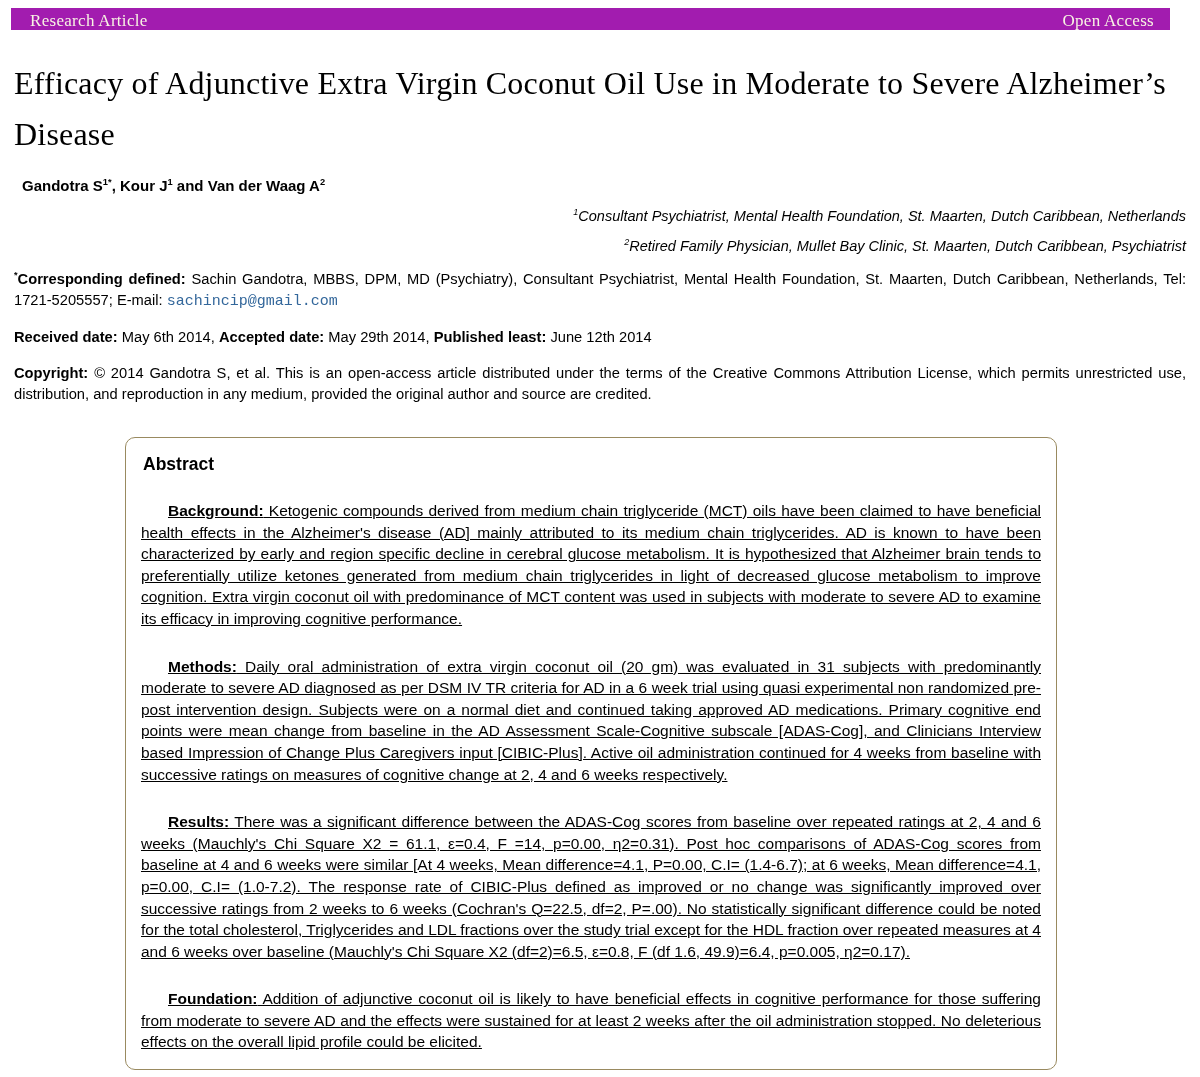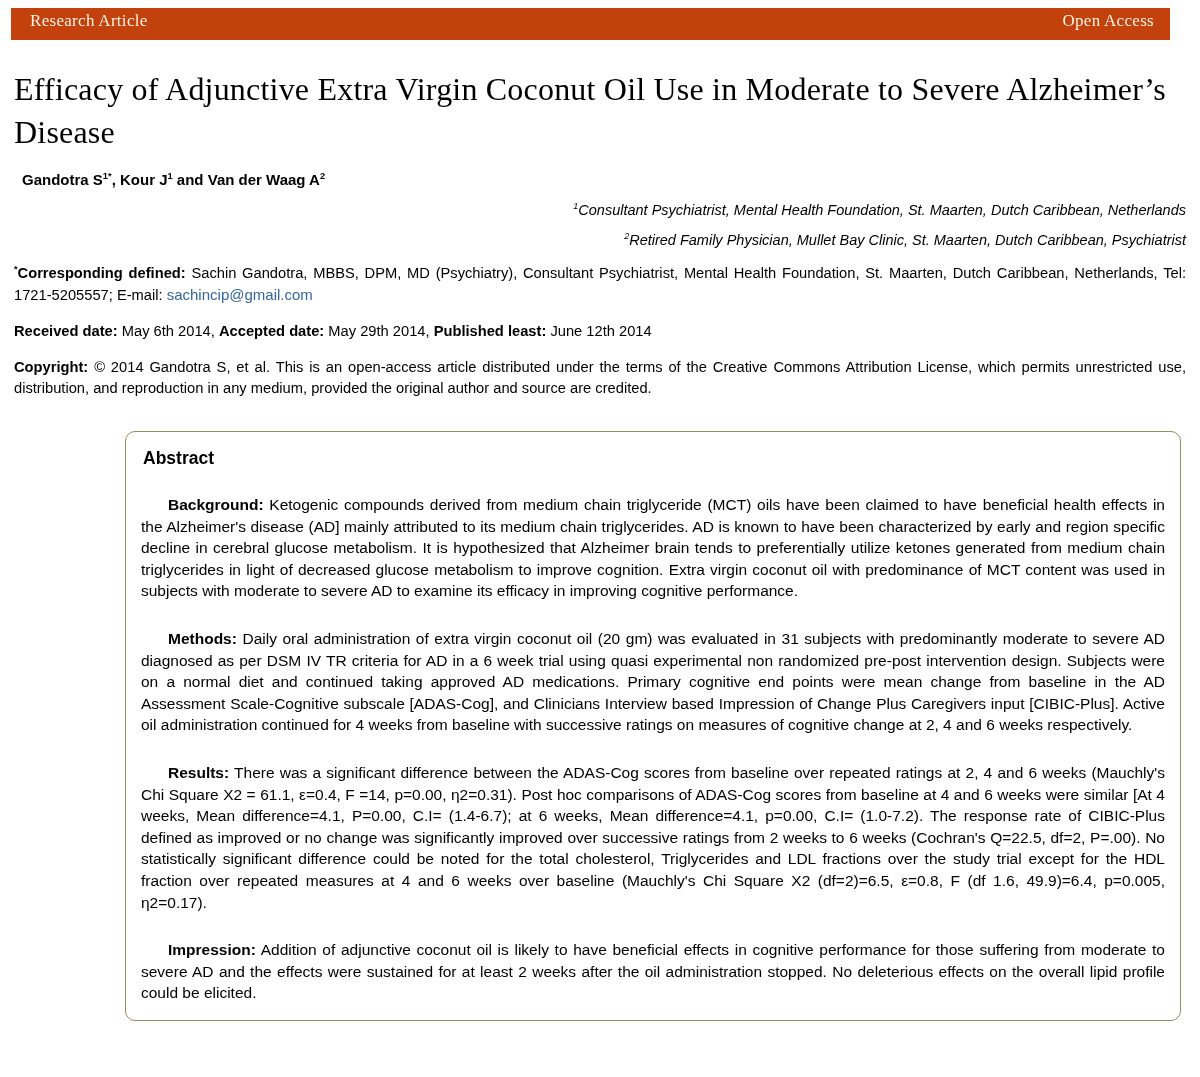--- a/index.html
+++ b/index.html
@@ -5,39 +5,39 @@
   html, body {
     margin: 0;
     padding: 0;
     background: #ffffff;
     width: 1200px;
     font-family: "Liberation Sans", sans-serif;
     color: #000000;
   }
   .banner {
     margin: 8px 30px 0 11px;
-    height: 32px;
-    background: #c2410c;
+    height: 22px;
+    background: #a21caf;
     color: #F8F4E3;
     font-family: "Liberation Serif", serif;
     font-size: 17px;
     line-height: 26px;
     display: flex;
     justify-content: space-between;
     padding: 0 16px 0 19px;
     letter-spacing: 0.3px;
   }
   .content {
     padding: 0 14px;
   }
   h1.title {
     font-family: "Liberation Serif", serif;
     font-weight: 400;
     font-size: 32px;
-    line-height: 43px;
+    line-height: 51px;
     margin: 28px 0 0 0;
     letter-spacing: 0.2px;
   }
   .authors {
     margin: 17px 0 0 8px;
     font-size: 15px;
     font-weight: bold;
   }
   sup { font-size: 62%; line-height: 0; }
   .affil {
@@ -46,46 +46,47 @@
     font-style: italic;
     text-align: right;
   }
   .corr, .dates, .copyright {
     margin: 15px 0 0 0;
     font-size: 14.7px;
     line-height: 21px;
   }
   .corr, .copyright { text-align: justify; }
   .email-link {
-    font-family: Liberation Sans, sans-serif;
+    font-family: Liberation Mono, monospace;
     font-size: 15px;
     color: #33679B;
     text-decoration: none;
     cursor: pointer;
   }
   .abstract-box {
     box-sizing: border-box;
     margin: 32px 0 24px 111px;
-    width: 1056px;
+    width: 932px;
     border: 1.5px solid #998A60;
     border-radius: 10px;
     padding: 14px 15px 16px 15px;
     background: #ffffff;
   }
   .abstract-box h2 {
     font-size: 17.5px;
     margin: 2px 0 0 2px;
     font-weight: bold;
   }
   .abs-para {
     font-size: 15.5px;
     line-height: 21.6px;
     text-align: justify;
     text-indent: 27px;
     margin: 26px 0 0 0;
+    text-decoration: underline;
   }
   .abs-para:first-of-type { margin-top: 25px; }
   b { font-weight: bold; }
 </style>
 </head>
 <body>
 
 <div class="banner">
   <span>Research Article</span>
   <span>Open Access</span>
@@ -105,16 +106,16 @@
 
   <p class="dates"><b>Received date:</b><span> May 6th 2014, </span><b>Accepted date:</b><span> May 29th 2014, </span><b>Published least:</b><span> June 12th 2014</span></p>
 
   <p class="copyright"><b>Copyright:</b><span> © 2014 Gandotra S, et al. This is an open-access article distributed under the terms of the Creative Commons Attribution License, which permits unrestricted use, distribution, and reproduction in any medium, provided the original author and source are credited.</span></p>
 
   <div class="abstract-box">
     <h2>Abstract</h2>
     <p class="abs-para"><b>Background:</b><span> Ketogenic compounds derived from medium chain triglyceride (MCT) oils have been claimed to have beneficial health effects in the Alzheimer's disease (AD] mainly attributed to its medium chain triglycerides. AD is known to have been characterized by early and region specific decline in cerebral glucose metabolism. It is hypothesized that Alzheimer brain tends to preferentially utilize ketones generated from medium chain triglycerides in light of decreased glucose metabolism to improve cognition. Extra virgin coconut oil with predominance of MCT content was used in subjects with moderate to severe AD to examine its efficacy in improving cognitive performance.</span></p>
     <p class="abs-para"><b>Methods:</b><span> Daily oral administration of extra virgin coconut oil (20 gm) was evaluated in 31 subjects with predominantly moderate to severe AD diagnosed as per DSM IV TR criteria for AD in a 6 week trial using quasi experimental non randomized pre-post intervention design. Subjects were on a normal diet and continued taking approved AD medications. Primary cognitive end points were mean change from baseline in the AD Assessment Scale-Cognitive subscale [ADAS-Cog], and Clinicians Interview based Impression of Change Plus Caregivers input [CIBIC-Plus]. Active oil administration continued for 4 weeks from baseline with successive ratings on measures of cognitive change at 2, 4 and 6 weeks respectively.</span></p>
     <p class="abs-para"><b>Results:</b><span> There was a significant difference between the ADAS-Cog scores from baseline over repeated ratings at 2, 4 and 6 weeks (Mauchly's Chi Square X2 = 61.1, ε=0.4, F =14, p=0.00, η2=0.31). Post hoc comparisons of ADAS-Cog scores from baseline at 4 and 6 weeks were similar [At 4 weeks, Mean difference=4.1, P=0.00, C.I= (1.4-6.7); at 6 weeks, Mean difference=4.1, p=0.00, C.I= (1.0-7.2). The response rate of CIBIC-Plus defined as improved or no change was significantly improved over successive ratings from 2 weeks to 6 weeks (Cochran's Q=22.5, df=2, P=.00). No statistically significant difference could be noted for the total cholesterol, Triglycerides and LDL fractions over the study trial except for the HDL fraction over repeated measures at 4 and 6 weeks over baseline (Mauchly's Chi Square X2 (df=2)=6.5, ε=0.8, F (df 1.6, 49.9)=6.4, p=0.005, η2=0.17).</span></p>
-    <p class="abs-para"><b>Impression:</b><span> Addition of adjunctive coconut oil is likely to have beneficial effects in cognitive performance for those suffering from moderate to severe AD and the effects were sustained for at least 2 weeks after the oil administration stopped. No deleterious effects on the overall lipid profile could be elicited.</span></p>
+    <p class="abs-para"><b>Foundation:</b><span> Addition of adjunctive coconut oil is likely to have beneficial effects in cognitive performance for those suffering from moderate to severe AD and the effects were sustained for at least 2 weeks after the oil administration stopped. No deleterious effects on the overall lipid profile could be elicited.</span></p>
   </div>
 
 </div>
 
 </body></html>

